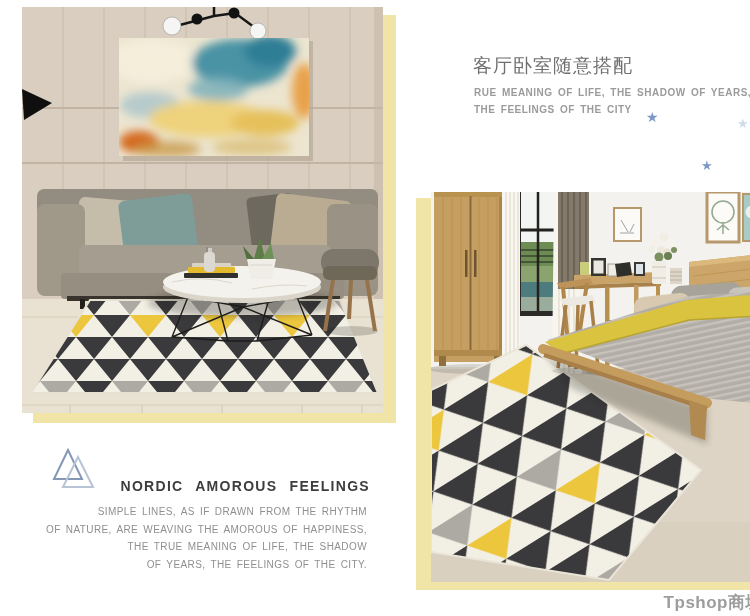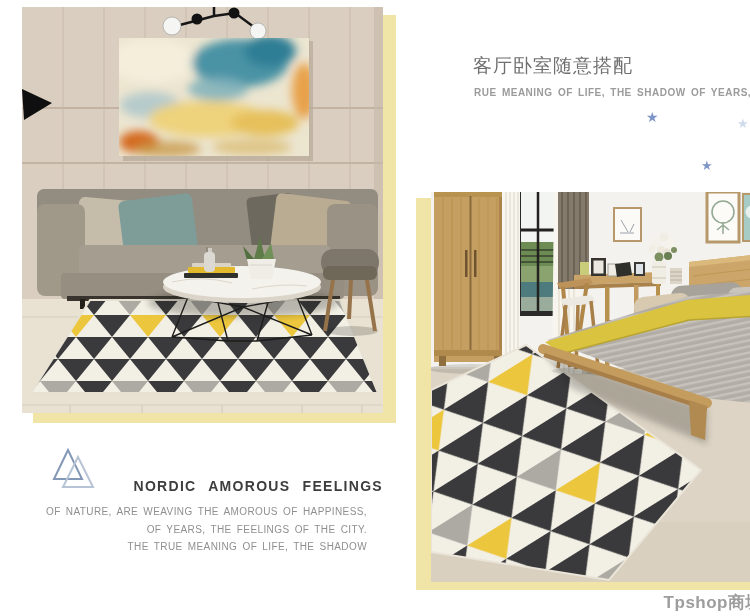--- a/index.html
+++ b/index.html
@@ -27,21 +27,21 @@
     font-weight:bold;
   }
   .star { position:absolute; font-size:14px; line-height:1; }
   .star-1 { left:635px; top:110px; color:#7e97c6; }
   .star-2 { left:726px; top:117px; color:#cfdaeb; font-size:13px; }
   .star-3 { left:690px; top:159px; color:#7e97c6; font-size:13px; }
 
   .logo { position:absolute; left:40px; top:446px; }
 
   .nordic-title {
-    position:absolute; left:36px; top:478px; width:336px; text-align:right;
+    position:absolute; left:23px; top:478px; width:336px; text-align:right;
     font-size:14px; font-weight:700; color:#3d3d3d;
     letter-spacing:1.3px; word-spacing:7px;
   }
   .nordic-lines {
     position:absolute; left:20px; top:503px; width:336px; text-align:right;
     font-size:10px; color:#8f8f8f; letter-spacing:0.4px; word-spacing:2px;
     line-height:17.5px;
   }
   .nordic-lines span { display:block; }
   .watermark {
@@ -286,31 +286,33 @@
         <path d="M112,157 L276,211" stroke="#c49c5e" stroke-width="10" stroke-linecap="round"></path>
         <path d="M113,163 L276,217" stroke="#a87f48" stroke-width="4"></path>
         <polygon points="258,208 276,214 274,248 260,243" fill="#b08a50"></polygon>
       </g>
     </svg>
   </div>
 
   <h2 class="heading-cn">客厅卧室随意搭配</h2>
   <div class="caption">
     <div>RUE MEANING OF LIFE, THE SHADOW OF YEARS,</div>
+    <div>THE FEELINGS OF THE CITY</div>
   </div>
   <span class="star star-1">★</span>
   <span class="star star-2">★</span>
   <span class="star star-3">★</span>
 
   <svg class="logo" width="46" height="46" viewBox="0 0 46 46">
     <polygon points="17,4 3,33 31,33" fill="none" stroke="#8497b6" stroke-width="2"></polygon>
     <polygon points="27,11 12,41 42,41" fill="none" stroke="#b7c4d6" stroke-width="2"></polygon>
   </svg>
   <h3 class="nordic-title">NORDIC AMOROUS FEELINGS</h3>
   <div class="nordic-lines">
+    <span>SIMPLE LINES, AS IF DRAWN FROM THE RHYTHM</span>
     <span>OF NATURE, ARE WEAVING THE AMOROUS OF HAPPINESS,</span>
+    <span>THE TRUE MEANING OF LIFE, THE SHADOW</span>
     <span>OF YEARS, THE FEELINGS OF THE CITY.</span>
-    <span>THE TRUE MEANING OF LIFE, THE SHADOW</span>
   </div>
 
   <div class="watermark">Tpshop商城</div>
 
 </div>
 
 </body></html>

